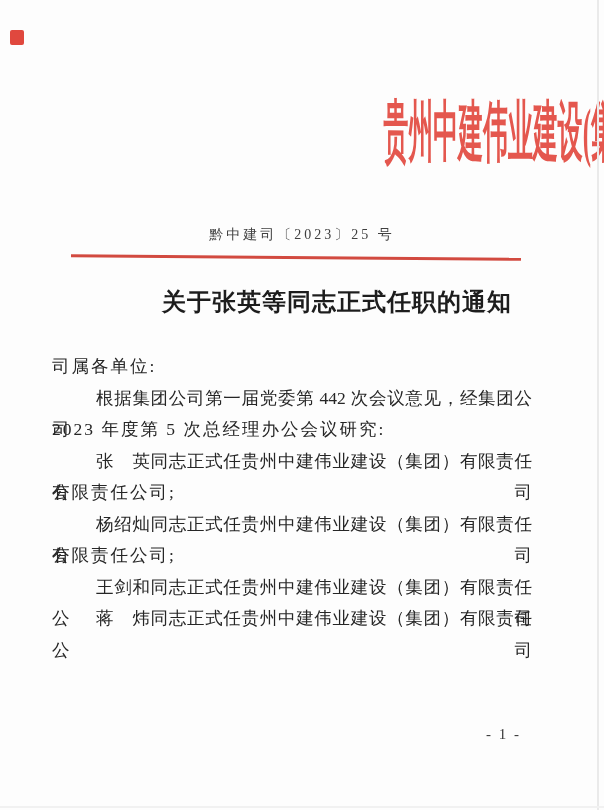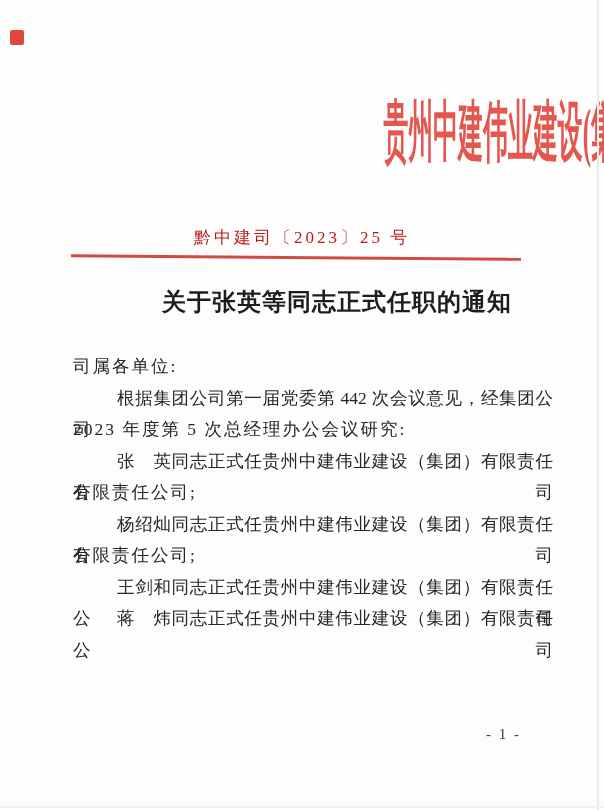--- a/index.html
+++ b/index.html
@@ -59,23 +59,23 @@
     color: #e4574e;
     white-space: nowrap;
     transform-origin: center top;
   }
   .doc-number {
     position: absolute;
     top: 226px;
     left: 0;
     width: 604px;
     text-align: center;
-    font-size: 17px;
+    font-size: 14px;
     letter-spacing: 3px;
-    color: #b91c1c;
+    color: #404040;
   }
   .red-line {
     position: absolute;
     top: 256px;
     left: 71px;
     width: 450px;
     height: 2.5px;
     background: #d24a40;
     transform: rotate(0.45deg);
   }
@@ -87,21 +87,21 @@
     text-align: center;
     font-size: 24px;
     font-weight: bold;
     letter-spacing: 1px;
     color: #1d1d1d;
     padding-left: 35px;
   }
   .body-block {
     position: absolute;
     top: 351px;
-    left: 73px;
+    left: 52px;
     width: 480px;
     font-size: 17.5px;
     color: #262626;
   }
   .line {
     height: 31.5px;
     line-height: 31.5px;
     letter-spacing: 2px;
     white-space: nowrap;
   }

